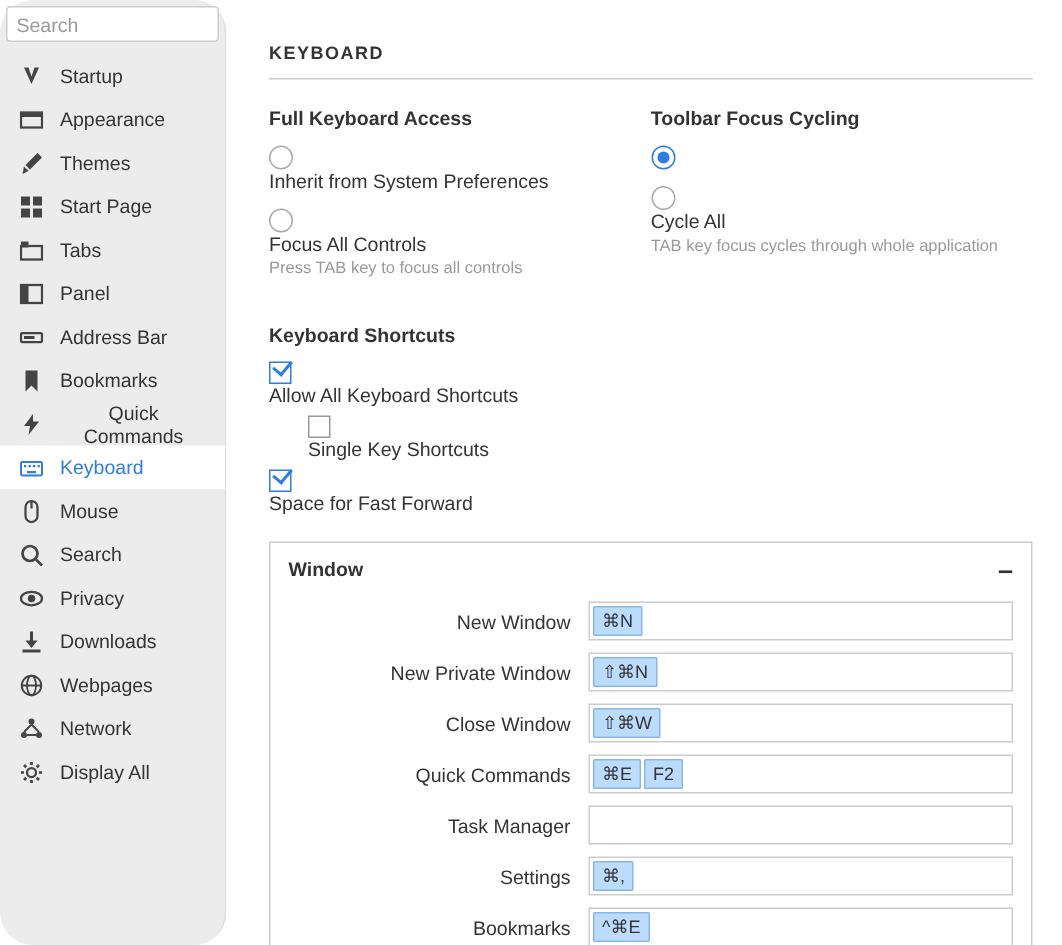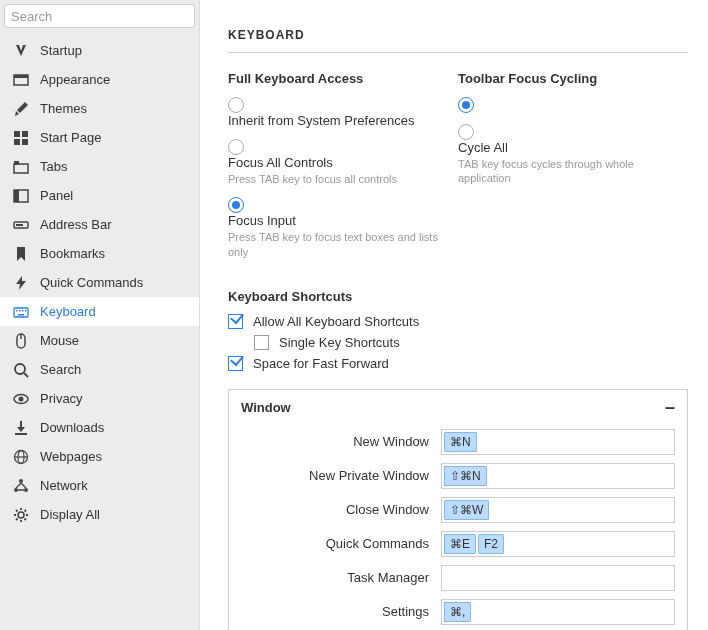--- a/index.html
+++ b/index.html
@@ -1,17 +1,17 @@
 <!DOCTYPE html>
 <html><head>
 <meta charset="utf-8">
 <style>
 * { box-sizing: border-box; margin: 0; padding: 0; }
 body { font-family: -apple-system, Helvetica, Arial, sans-serif; font-size: 13px; color: #333; background: #fff; width: 708px; height: 630px; overflow: hidden; display: flex; }
-.sidebar { width: 200px; background: #ececec; border-right: 1px solid #ddd; display: flex; flex-direction: column; }
+.sidebar { width: 151px; background: #ececec; border-right: 1px solid #ddd; display: flex; flex-direction: column; border-radius: 22px; }
 .search-box { margin: 4px; }
 .search-box input { width: 100%; height: 24px; padding: 3px 6px; font-size: 13px; border: 1px solid #ccc; border-radius: 3px; background: #fff; color: #888; }
 .search-box input::placeholder { color: #999; }
 .nav { flex: 1; overflow-y: auto; padding-top: 4px; }
 .nav-item { display: flex; align-items: center; height: 29px; padding: 0 12px; cursor: pointer; color: #333; }
 .nav-item.active { background: #fff; color: #2e7de0; }
 .nav-item .icon { width: 18px; height: 18px; margin-right: 10px; display: flex; align-items: center; justify-content: center; flex-shrink: 0; }
 .nav-item .label { font-size: 13px; text-align: center; }
 .icon svg { display: block; }
 
@@ -23,21 +23,21 @@
 .radio-opt { display: flex; align-items: flex-start; margin-bottom: 10px; flex-direction: column; }
 .radio-opt .dot { width: 16px; height: 16px; border: 1px solid #aaa; border-radius: 50%; margin-right: 10px; flex-shrink: 0; margin-top: 1px; position: relative; background: #fff; }
 .radio-opt.selected .dot { border-color: #2e7de0; }
 .radio-opt.selected .dot::after { content: ""; position: absolute; width: 8px; height: 8px; background: #2e7de0; border-radius: 50%; top: 3px; left: 3px; }
 .radio-opt .body { flex: 1; }
 .radio-opt .rlabel { font-size: 13px; color: #333; }
 .radio-opt .rdesc { font-size: 11px; color: #999; margin-top: 2px; line-height: 1.3; }
 
 .section-h3 { font-size: 13px; font-weight: 700; margin-bottom: 10px; }
 .chk-list { margin-bottom: 18px; }
-.chk { display: flex; align-items: center; margin-bottom: 6px; }
+.chk { display: flex; align-items: flex-start; margin-bottom: 6px; flex-direction: column; }
 .chk.indent { margin-left: 26px; }
 .chk .box { width: 15px; height: 15px; border: 1px solid #999; margin-right: 10px; position: relative; background: #fff; }
 .chk.checked .box { border-color: #2e7de0; }
 .chk.checked .box::after { content: ""; position: absolute; left: 2px; top: -2px; width: 10px; height: 6px; border-left: 2.5px solid #2e7de0; border-bottom: 2.5px solid #2e7de0; transform: rotate(-50deg); }
 .chk .clabel { font-size: 13px; }
 
 .shortcut-group { border: 1px solid #ccc; }
 .group-header { display: flex; align-items: center; justify-content: space-between; padding: 10px 12px; font-weight: 700; font-size: 13px; }
 .group-header .minus { font-size: 18px; font-weight: 700; line-height: 10px; }
 .shortcut-row { display: flex; align-items: center; padding: 4px 12px; }
@@ -237,27 +237,20 @@
               <div class="rlabel">Inherit from System Preferences</div>
             </div>
           </div>
           <div class="radio-opt">
             <div class="dot"></div>
             <div class="body">
               <div class="rlabel">Focus All Controls</div>
               <div class="rdesc">Press TAB key to focus all controls</div>
             </div>
           </div>
-          <div class="radio-opt selected">
-            <div class="dot"></div>
-            <div class="body">
-              <div class="rlabel">Focus Input</div>
-              <div class="rdesc">Press TAB key to focus text boxes and lists only</div>
-            </div>
-          </div>
         </div>
     </div>
     <div class="col">
       <h3>Toolbar Focus Cycling</h3>
       <div id="tc-opts">
           <div class="radio-opt selected">
             <div class="dot"></div>
           </div>
           <div class="radio-opt">
             <div class="dot"></div>

